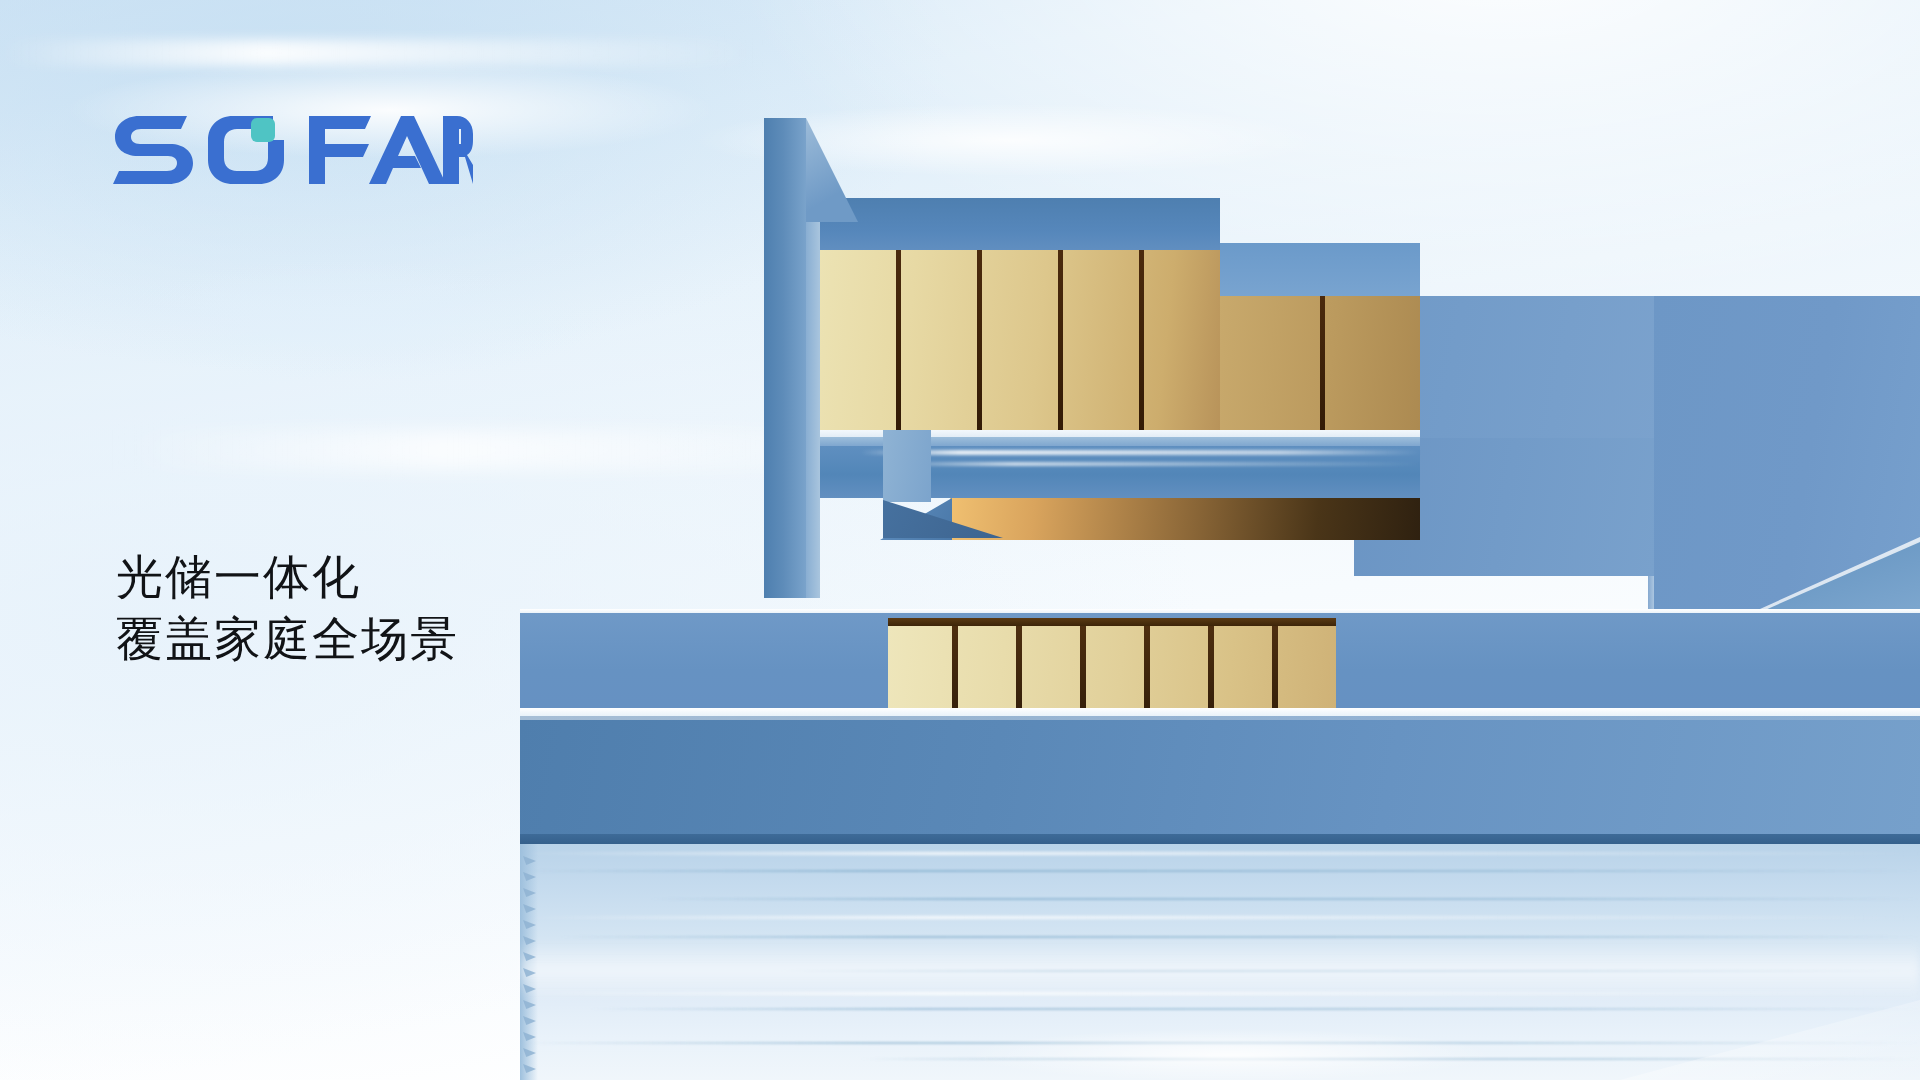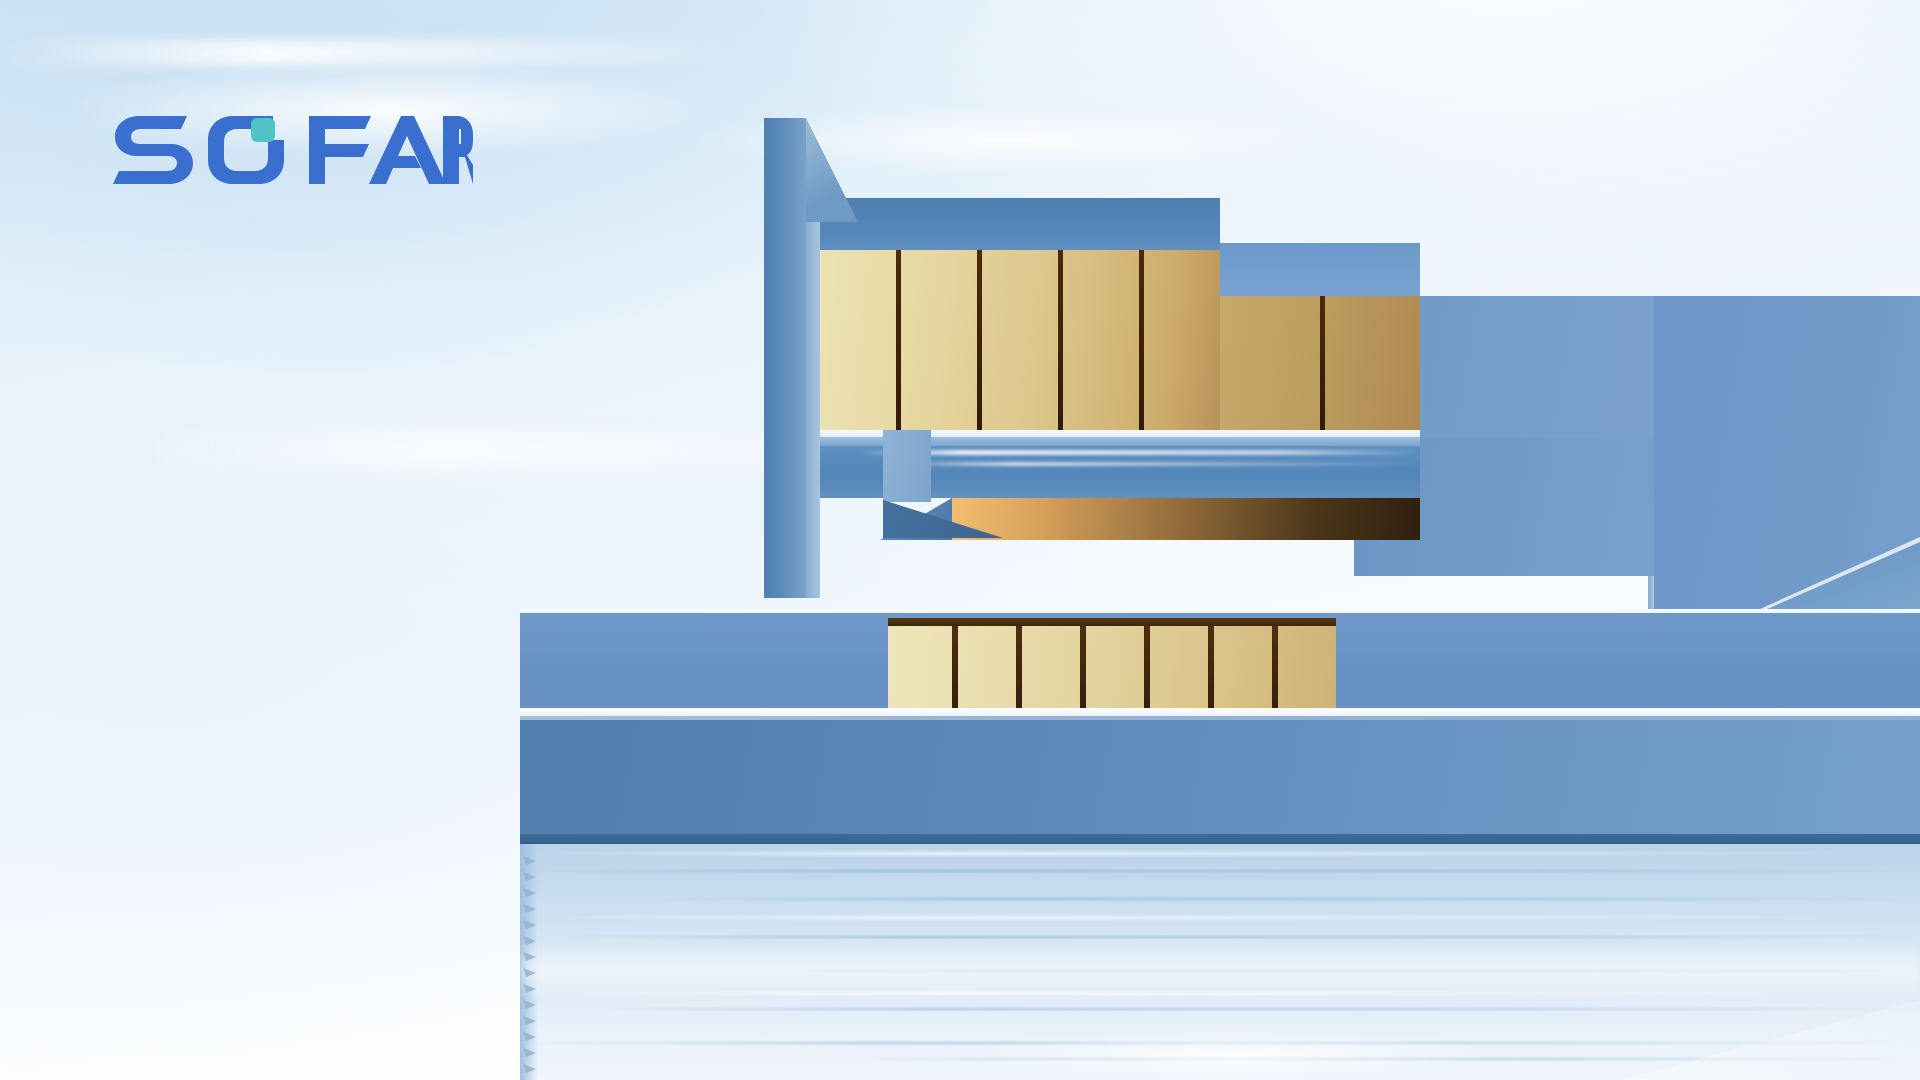--- a/index.html
+++ b/index.html
@@ -294,20 +294,22 @@
         <path d="M300 6 H288 L256 74 H273 L280 58 H308 L302 46 H285 L294 26 L316 74 H333 L301 6 Z"></path>
 
         <path d="M344 6 H330 V74 H346 V47 H352 L360 74 H360 V55 L354 45 C359 42 360 36 360 30 V24 C360 13 353 6 344 6 Z M346 19 H348 V34 H346 Z"></path>
       </g>
       <rect x="138" y="8" width="24" height="24" rx="6" fill="#4fc4c4"></rect>
     </svg>
   </div>
 
 
   <div class="subtitle">
+    <span class="ln">光储一体化</span>
+    <span class="ln">覆盖家庭全场景</span>
   </div>
 
 <div class="wTick" style="top: 856px;"></div>
     <div class="wTick" style="top: 872px;"></div>
     <div class="wTick" style="top: 888px;"></div>
     <div class="wTick" style="top: 904px;"></div>
     <div class="wTick" style="top: 920px;"></div>
     <div class="wTick" style="top: 936px;"></div>
     <div class="wTick" style="top: 952px;"></div>
     <div class="wTick" style="top: 968px;"></div>

